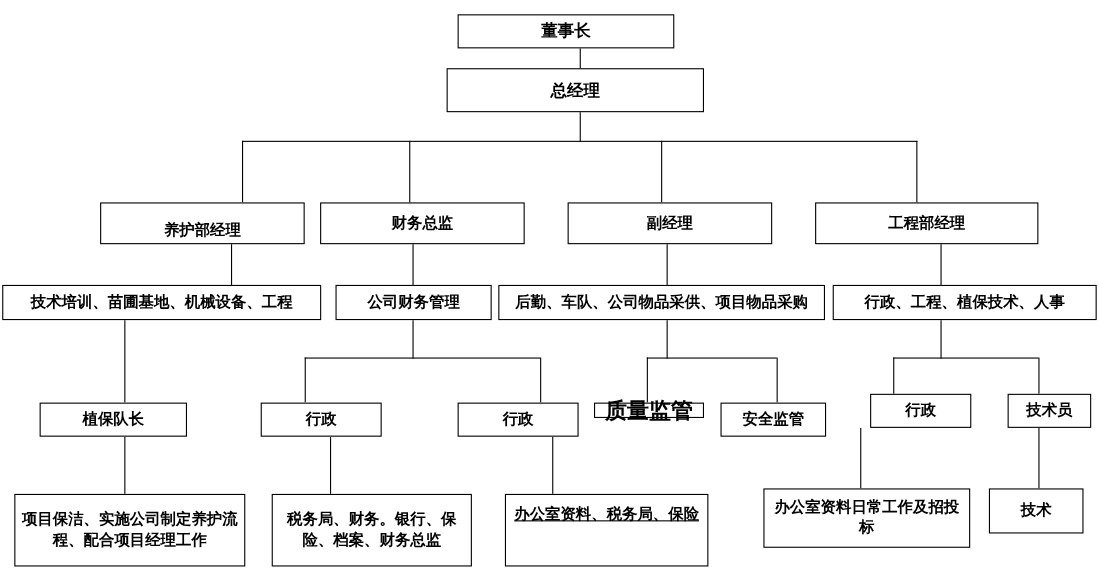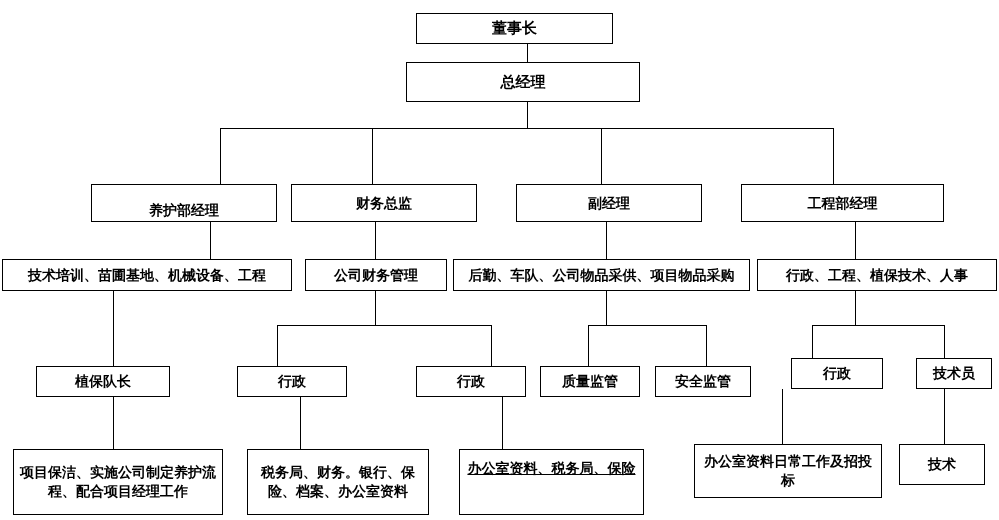--- a/index.html
+++ b/index.html
@@ -129,42 +129,42 @@
   </div>
 
   <div class="node" style="left:237px; top:366px; width:110px; height:31px; font-size:14px;">
     <span class="node-label">行政</span>
   </div>
 
   <div class="node" style="left:416px; top:366px; width:110px; height:31px; font-size:14px;">
     <span class="node-label">行政</span>
   </div>
 
-  <div class="node" style="left:540px; top:366px; width:100px; height:31px; font-size:14px;">
+  <div class="node" style="left:540px; top:366px; width:100px; height:14px; font-size:20px;">
     <span class="node-label">质量监管</span>
   </div>
 
   <div class="node" style="left:655px; top:366px; width:96px; height:31px; font-size:14px;">
     <span class="node-label">安全监管</span>
   </div>
 
   <div class="node" style="left:791px; top:358px; width:92px; height:31px; font-size:14px;">
     <span class="node-label">行政</span>
   </div>
 
   <div class="node" style="left:916px; top:358px; width:76px; height:31px; font-size:14px;">
     <span class="node-label">技术员</span>
   </div>
 
   <div class="node" style="left:13px; top:449px; width:210px; height:66px; font-size:14px;">
     <span class="node-label">项目保洁、实施公司制定养护流程、配合项目经理工作</span>
   </div>
 
   <div class="node" style="left:247px; top:449px; width:182px; height:66px; font-size:14px;">
-    <span class="node-label">税务局、财务。银行、保险、档案、办公室资料</span>
+    <span class="node-label">税务局、财务。银行、保险、档案、财务总监</span>
   </div>
 
   <div class="node" style="left:459px; top:449px; width:185px; height:66px; font-size:14px; align-items:flex-start; padding-top:9px;text-decoration:underline;">
     <span class="node-label">办公室资料、税务局、保险</span>
   </div>
 
   <div class="node" style="left:694px; top:444px; width:188px; height:54px; font-size:14px;">
     <span class="node-label">办公室资料日常工作及招投标</span>
   </div>
 

